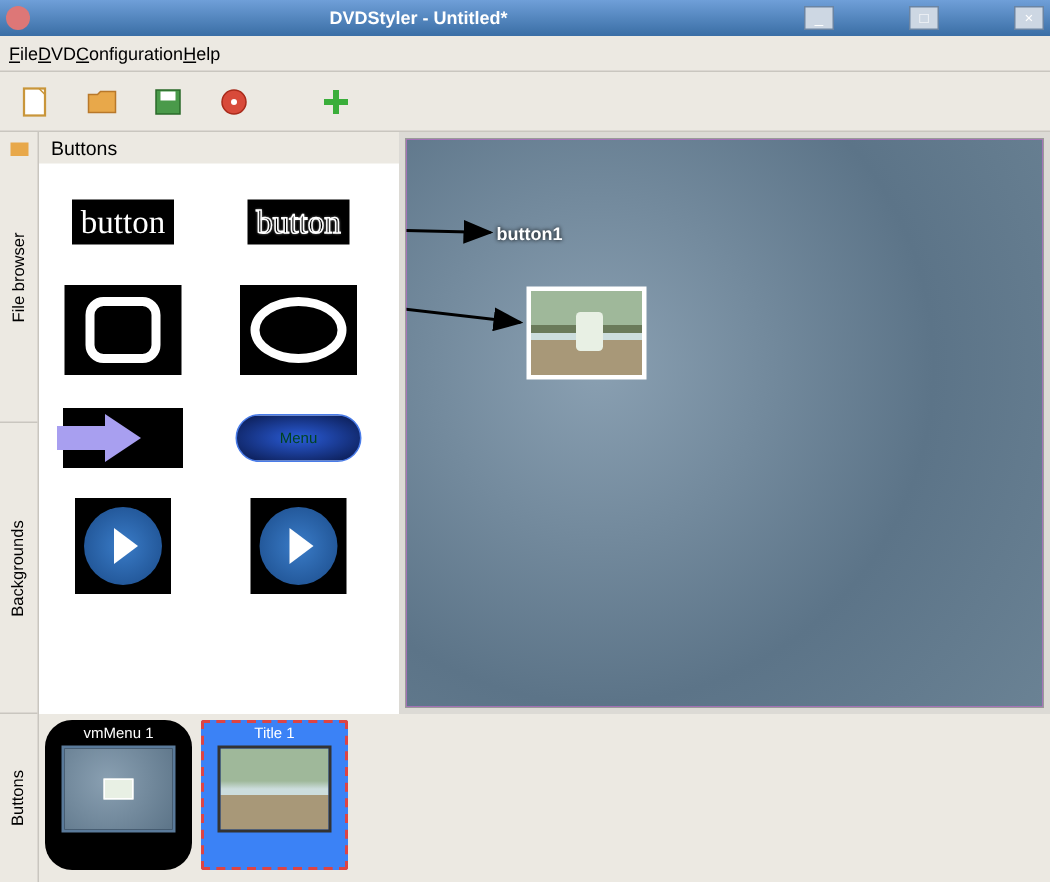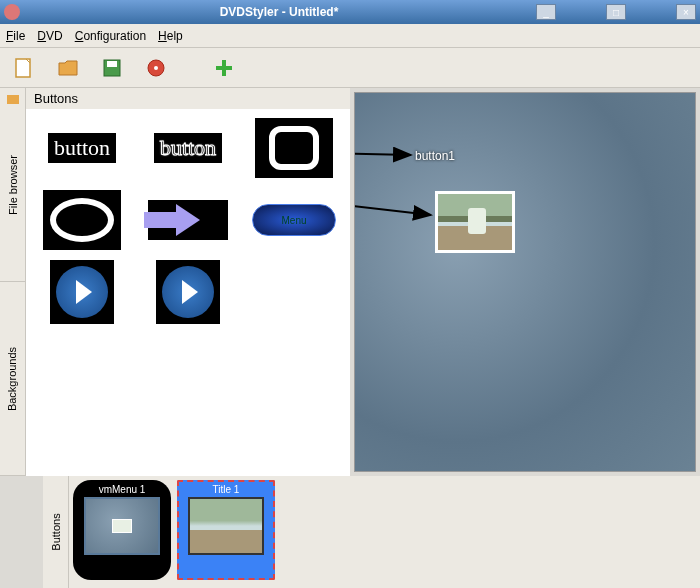--- a/index.html
+++ b/index.html
@@ -5,21 +5,21 @@
   * { box-sizing: border-box; margin: 0; padding: 0; font-family: sans-serif; }
   body { width: 700px; height: 588px; background: #dcdad5; overflow: hidden; font-size: 12px; }
 
   
   .title-bar { height: 24px; background: linear-gradient(#6f9fd8, #3a6ea5); display: flex; align-items: center; color: #fff; padding: 0 4px; gap: 48px; }
   .title-bar .app-icon { width: 16px; height: 16px; background: #d77; border-radius: 50%; margin-right: 4px; }
   .title-bar .title-text { flex: 1; text-align: center; font-weight: bold; }
   .title-bar .win-btn { width: 20px; height: 16px; margin-left: 2px; background: #cdd7e3; border: 1px solid #6a84a3; display: flex; align-items: center; justify-content: center; font-size: 10px; cursor: pointer; }
 
   
-  .menu-bar { height: 24px; background: #ece9e2; display: flex; align-items: center; padding: 0 6px; gap: 12px; border-bottom: 1px solid #c9c6bf; }
+  .menu-bar { height: 24px; background: #ece9e2; display: flex; align-items: center; padding: 0 6px; border-bottom: 1px solid #c9c6bf; }
   .menu-item { cursor: pointer; }
   .menu-item .ul { text-decoration: underline; }
 
   
   .toolbar { height: 40px; background: #ece9e2; display: flex; align-items: center; padding: 0 8px; gap: 12px; border-bottom: 1px solid #c9c6bf; }
   .tool-btn { width: 32px; height: 32px; display: flex; align-items: center; justify-content: center; cursor: pointer; border-radius: 3px; }
 
   
   .main { display: flex; height: 388px; }
 
@@ -30,52 +30,52 @@
   .vtab-icon { width: 14px; height: 14px; position: absolute; top: 4px; }
 
   
   .panel { flex: 0 0 240px; background: #fff; display: flex; flex-direction: column; }
   .panel-header { padding: 3px 8px; background: #ece9e2; font-size: 13px; }
   .panel-body { flex: 1; overflow-y: auto; padding: 6px; position: relative; }
   .panel-body::-webkit-scrollbar { width: 14px; }
   .panel-body::-webkit-scrollbar-track { background: #e6e3dc; }
   .panel-body::-webkit-scrollbar-thumb { background: #98b4d6; border: 1px solid #7a9dc8; }
 
-  .btn-grid { display: grid; grid-template-columns: 1fr 1fr 1fr; gap: 6px; }
+  .btn-grid { display: grid; grid-template-columns: 1fr 1fr; gap: 6px; }
   .btn-cell { width: 100px; height: 66px; display: flex; align-items: center; justify-content: center; cursor: pointer; }
 
   .btn-text { background: #000; color: #fff; font-family: serif; font-size: 22px; padding: 2px 6px; }
   .btn-text.outline { color: #000; -webkit-text-stroke: 1px #fff; text-shadow: 0 0 2px #fff; }
 
   .btn-roundsq { width: 78px; height: 60px; background: #000; display:flex; align-items:center; justify-content:center; }
   .btn-roundsq .shape { width: 50px; height: 44px; border: 6px solid #fff; border-radius: 12px; }
   .btn-ellipse .shape { width: 64px; height: 44px; border: 6px solid #fff; border-radius: 50%; }
 
   .btn-arrow-purple { width: 80px; height: 40px; background: #000; display:flex;align-items:center;justify-content:center; }
   .arrow-purple { width: 0; height: 0; border-top: 16px solid transparent; border-bottom: 16px solid transparent; border-left: 24px solid #a89ff0; position: relative; }
   .arrow-purple::before { content:''; position:absolute; left:-56px; top:-8px; width:34px; height:16px; background:#a89ff0; }
 
   .btn-pill-blue { width: 84px; height: 32px; background: radial-gradient(#2a5cd8, #09184a); border-radius: 16px; display:flex;align-items:center;justify-content:center; color:#042; font-size:10px; border: 1px solid #4a7ce8; }
 
   .btn-circle-arrow { width: 64px; height: 64px; background: #000; display:flex;align-items:center;justify-content:center; }
   .circle-arrow { width: 52px; height: 52px; background: radial-gradient(#3a7cc8,#1a4a88); border-radius: 50%; display:flex;align-items:center;justify-content:center; }
   .circle-arrow .arr { width:0;height:0;border-top:12px solid transparent;border-bottom:12px solid transparent;border-left:16px solid #fff; margin-left:4px;}
 
   
-  .canvas { flex: 1; background: #d946ef; position: relative; border: 1px solid #999; margin: 4px; overflow: hidden; }
+  .canvas { flex: 1; background: #d946ef; position: relative; border: 1px solid #999; margin: 4px; overflow: hidden; font-weight: bold; }
   .canvas .bg-blur { position:absolute; inset:0; background: radial-gradient(circle at 30% 40%, #8aa0b2 0%, #5c7488 60%, #6a8294 100%); }
   .canvas-btn-label { position: absolute; left: 60px; top: 56px; color: #fff; font-size: 12px; text-shadow: 0 0 3px #000; }
   .canvas-thumb { position: absolute; left: 80px; top: 98px; width: 80px; height: 62px; border: 3px solid #fff; background: linear-gradient(#9fb89a 0 40%, #6a7a5a 40% 50%, #cdd 50% 58%, #a89878 58% 100%); }
   .canvas-thumb::after{content:'';position:absolute;left:30px;top:14px;width:18px;height:26px;background:#e8f0e4;border-radius:3px;}
 
   
   .anno-arrow { position: absolute; pointer-events: none; }
 
   
-  .timeline-wrap { display:flex; height: 112px; margin-left: 43px; }
+  .timeline-wrap { display:flex; height: 112px; }
   .timeline-tab { width: 26px; background: #ece9e2; display:flex;align-items:center;justify-content:center; border-right:1px solid #c9c6bf; }
   .timeline-tab .vtab-label { transform: rotate(-90deg); font-size: 11px; }
   .timeline { flex:1; background: #ece9e2; padding: 4px; display:flex; gap:6px; align-items:flex-start; }
   .tl-item { width: 98px; height: 100px; background: #000; border-radius: 18px; display:flex; flex-direction:column; align-items:center; padding:4px; color:#fff; font-size:10px; }
   .tl-item.sel { outline: 2px dashed #d44; outline-offset: -2px; border-radius: 2px; background:#3b82f6; }
   .tl-item .tl-title { margin: 0 0 2px 0; }
   .tl-item .tl-thumb { width: 76px; height: 58px; border:2px solid #5a7a9a; background: radial-gradient(circle at 40% 40%, #8aa0b2, #5c7488); position:relative;}
   .tl-item .tl-thumb.film { border: 2px solid #333; background: linear-gradient(#9fb89a 0 40%, #cdd 50% 58%, #a89878 58% 100%);}
   .tl-thumb .mini{position:absolute;left:26px;top:20px;width:20px;height:14px;background:#e8f0e4;border:1px solid #fff;}
   .tl-item .tl-sub { margin-top:2px; text-align:center; line-height:1.1; }

